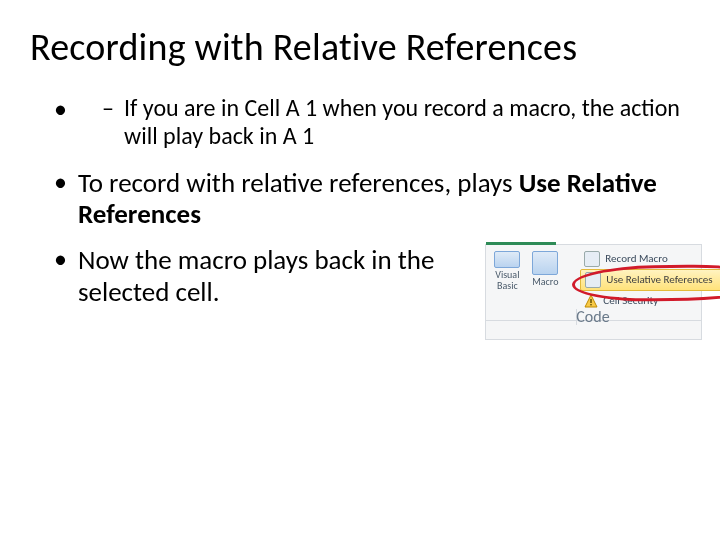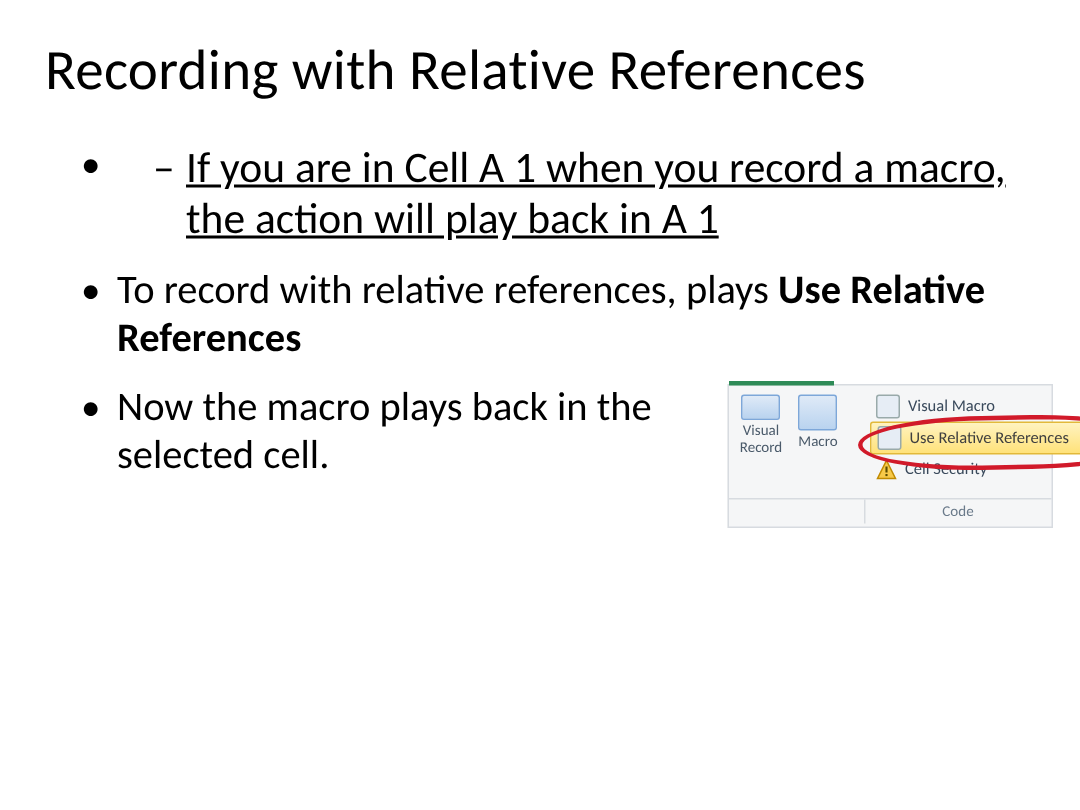--- a/index.html
+++ b/index.html
@@ -40,23 +40,22 @@
     content: "•";
     position: absolute;
     left: 4px;
     top: 0;
     font-size: 26px;
   }
   ul.level2 {
     list-style: none;
     padding: 0;
     margin: 10px 0 16px 22px;
-    font-size: 29px;
+    font-size: 24px;
     line-height: 1.18;
-    text-decoration: underline;
   }
   ul.level2 > li {
     position: relative;
     padding-left: 24px;
   }
   ul.level2 > li::before {
     content: "–";
     position: absolute;
     left: 2px;
     top: 0;
@@ -142,25 +141,25 @@
   }
   .warn svg { display:block; }
 
   .rib-groupline {
     position: absolute;
     left: 0; right: 0; bottom: 18px;
     border-top: 1px solid #d7dbe0;
   }
   .rib-grouplabel {
     position: absolute;
-    bottom: 2px;
-    font-size: 10px;
+    bottom: 14px;
+    font-size: 16px;
     color: #6a7a8a;
     width: 100px;
-    text-align: center;
+    text-align: left;
   }
   .rib-grouplabel.left { left: 0; width: 90px; border-right: 1px solid #d7dbe0; height: 16px; line-height: 16px; }
   .rib-grouplabel.right { left: 90px; right: 0; width: auto; height: 16px; line-height: 16px; }
 
   .circle-mark {
     position: absolute;
     border: 3px solid #d11a2a;
     border-radius: 50% / 60%;
     left: 86px; top: 20px;
     width: 192px; height: 30px;
@@ -195,32 +194,32 @@
         <div class="bottom-text">
           <span>Now the macro plays back in the selected cell.</span>
         </div>
 
         <div class="ribbon-snippet">
           <div class="rib-top-accent"></div>
 
           <div class="rib-icons">
             <div class="rib-icon">
               <div class="glyph"></div>
-              <div class="lbl">Visual Record</div>
+              <div class="lbl">Visual Basic</div>
             </div>
             <div class="rib-icon">
               <div class="glyph"></div>
               <div class="lbl">Macro</div>
             </div>
           </div>
 
           <div class="rib-list">
             <div class="rib-item">
               <span class="mini"></span>
-              <span class="txt">Visual Macro</span>
+              <span class="txt">Record Macro</span>
             </div>
             <div class="rib-item highlight">
               <span class="mini"></span>
               <span class="txt">Use Relative References</span>
             </div>
             <div class="rib-item">
               <span class="warn">
                 <svg viewBox="0 0 14 14" width="14" height="14">
                   <polygon points="7,1 13,13 1,13" fill="#f7c948" stroke="#c08a00" stroke-width="1"></polygon>
                   <rect x="6.3" y="5" width="1.4" height="4" fill="#5a4a00"></rect>

